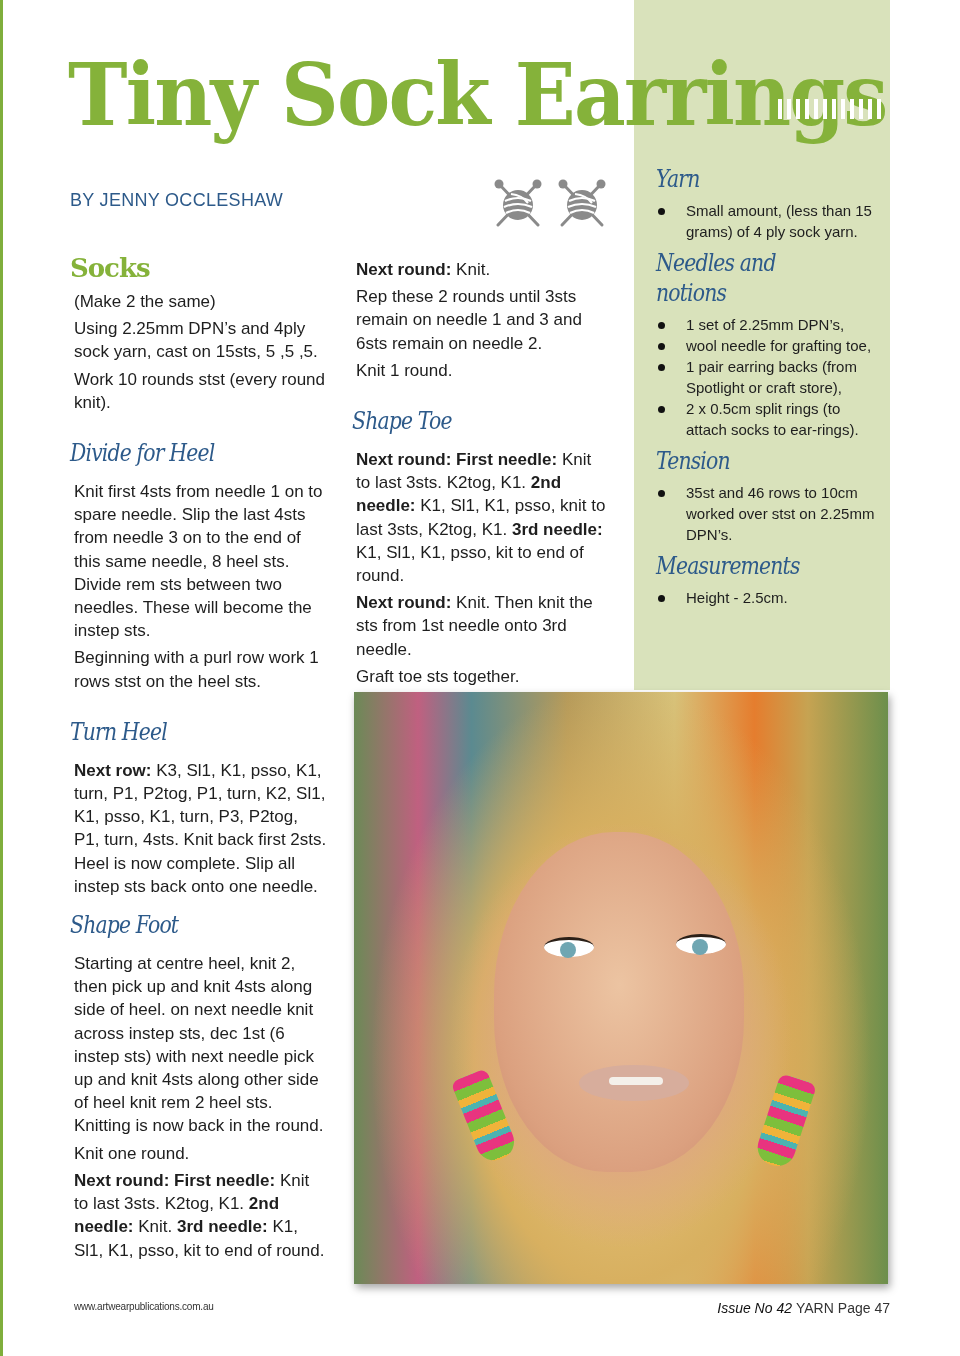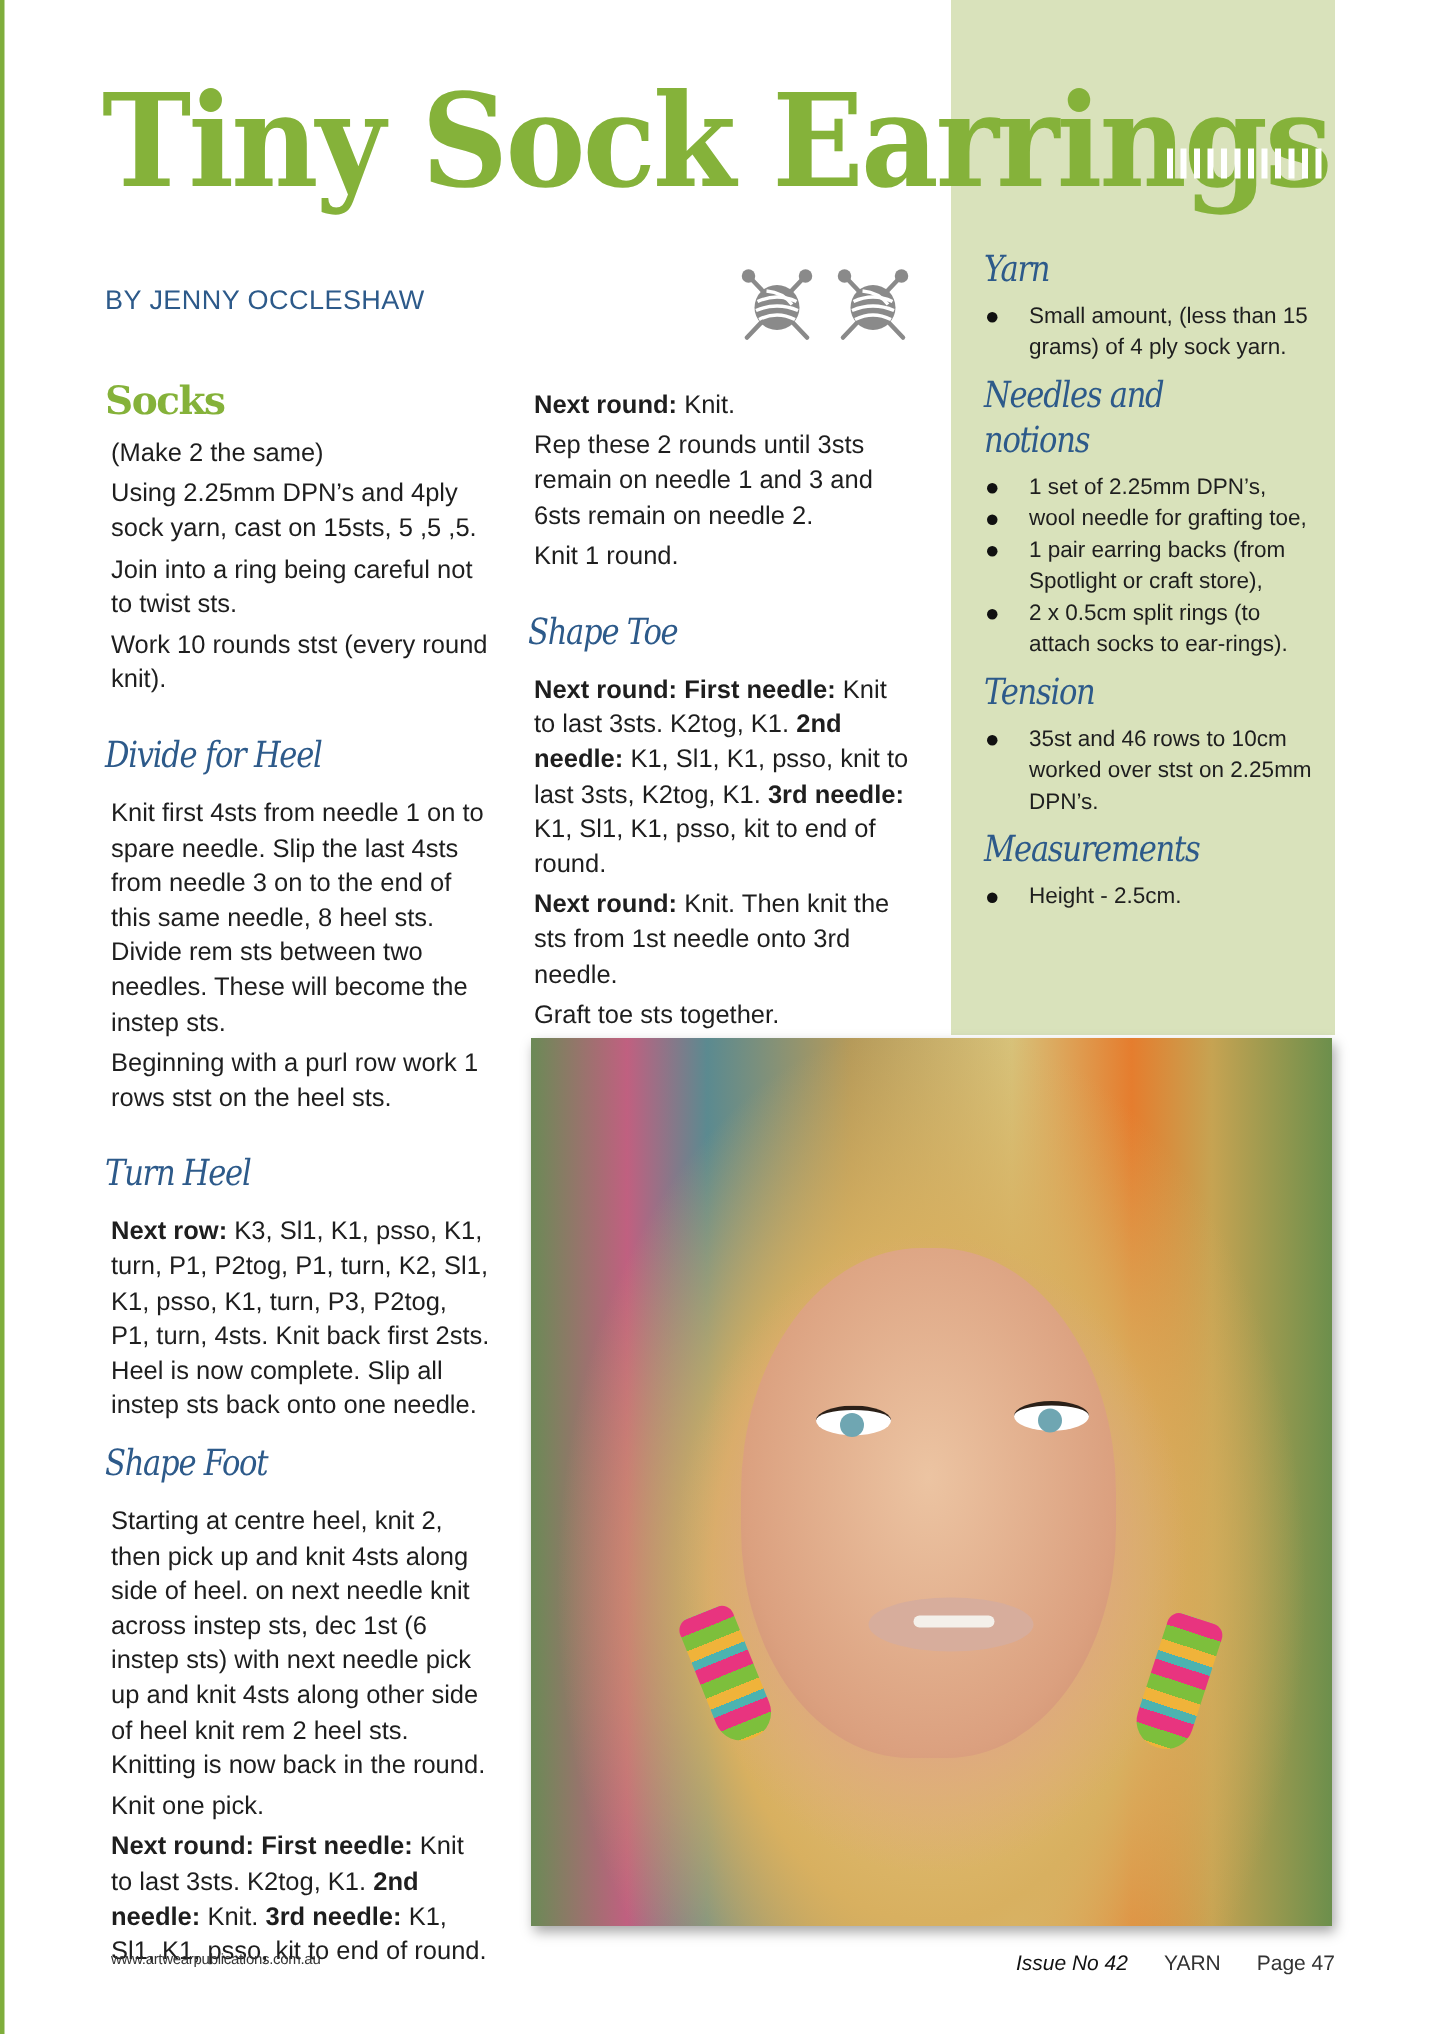--- a/index.html
+++ b/index.html
@@ -68,21 +68,21 @@
     .photo .eye.l { left: 190px; top: 245px; }
     .photo .eye.r { left: 322px; top: 242px; }
     .photo .lips { position: absolute; left: 225px; top: 373px; width: 110px; height: 36px; border-radius: 50%; background: #d7ad9c; }
     .photo .lips::after { content: ""; position: absolute; left: 30px; top: 12px; width: 54px; height: 8px; border-radius: 4px; background: #f4f0ea; }
     .photo .sock { position: absolute; width: 38px; height: 90px; border-radius: 8px 8px 18px 18px;
       background: repeating-linear-gradient(180deg, #e8347f 0 10px, #7dbf3c 10px 20px, #f0b33a 20px 28px, #4cb3b0 28px 34px); }
     .photo .sock.l { left: 112px; top: 380px; transform: rotate(-22deg); }
     .photo .sock.r { left: 412px; top: 385px; transform: rotate(18deg); }
 
     .footer-left { position: absolute; left: 74px; top: 1301px; font-size: 10px; color: #333; letter-spacing: -0.2px; }
-    .footer-right { position: absolute; right: 70px; top: 1300px; font-size: 14px; color: #333; display: flex; gap: 24px; }
+    .footer-right { position: absolute; right: 70px; top: 1300px; font-size: 14px; color: #333; display: flex; gap: 4px; }
     .footer-right .issue { font-style: italic; color: #111; }
   </style>
 </head>
 <body>
 
 <div class="left-rule"></div>
 <div class="sidebar-bg"></div>
 
 <h1 class="title">Tiny Sock Earrings</h1>
 <div class="stripes">
@@ -132,36 +132,35 @@
         <path d="M14 36 Q26 30 38 36"></path>
         <path d="M19 17 Q30 18 36 26"></path>
     </g>
   </svg>
 </div>
 
 <div class="col col1">
   <div class="h-socks">Socks</div>
   <p>(Make 2 the same)</p>
   <p>Using 2.25mm DPN’s and 4ply sock yarn, cast on 15sts, 5 ,5 ,5.</p>
-  <p>Join into a ring being careful not to twist sts.</p>
   <p>Work 10 rounds stst (every round knit).</p>
   <div class="gap-lg"></div>
   <div class="h-script">Divide for Heel</div>
   <div class="gap-sm"></div>
   <p>Knit first 4sts from needle 1 on to spare needle. Slip the last 4sts from needle 3 on to the end of this same needle, 8 heel sts. Divide rem sts between two needles. These will become the instep sts.</p>
   <p>Beginning with a purl row work 1 rows stst on the heel sts.</p>
   <div class="gap-lg"></div>
   <div class="h-script">Turn Heel</div>
   <div class="gap-sm"></div>
   <p><b>Next row:</b><span> K3, Sl1, K1, psso, K1, turn, P1, P2tog, P1, turn, K2, Sl1, K1, psso, K1, turn, P3, P2tog, P1, turn, 4sts. Knit back first 2sts. Heel is now complete. Slip all instep sts back onto one needle.</span></p>
   <div class="gap-sm"></div>
   <div class="h-script">Shape Foot</div>
   <div class="gap-sm"></div>
   <p>Starting at centre heel, knit 2, then pick up and knit 4sts along side of heel. on next needle knit across instep sts, dec 1st (6 instep sts) with next needle pick up and knit 4sts along other side of heel knit rem 2 heel sts. Knitting is now back in the round.</p>
-  <p>Knit one pick.</p>
+  <p>Knit one round.</p>
   <p><b>Next round: First needle:</b><span> Knit to last 3sts. K2tog, K1. </span><b>2nd needle:</b><span> Knit. </span><b>3rd needle:</b><span> K1, Sl1, K1, psso, kit to end of round.</span></p>
 </div>
 
 <div class="col col2">
   <p><b>Next round:</b><span> Knit.</span></p>
   <p>Rep these 2 rounds until 3sts remain on needle 1 and 3 and 6sts remain on needle 2.</p>
   <p>Knit 1 round.</p>
   <div class="gap-lg"></div>
   <div class="h-script">Shape Toe</div>
   <div class="gap-sm"></div>

